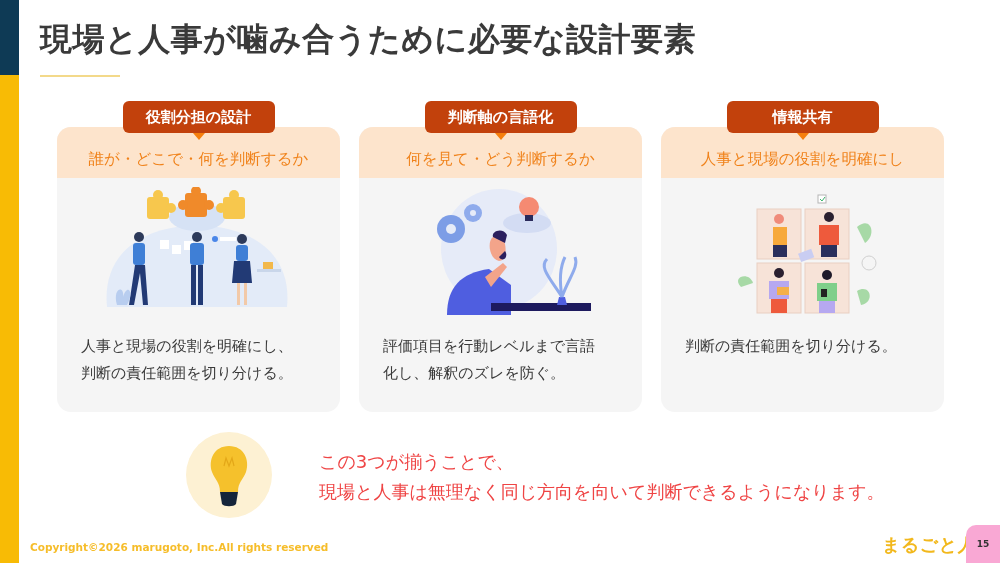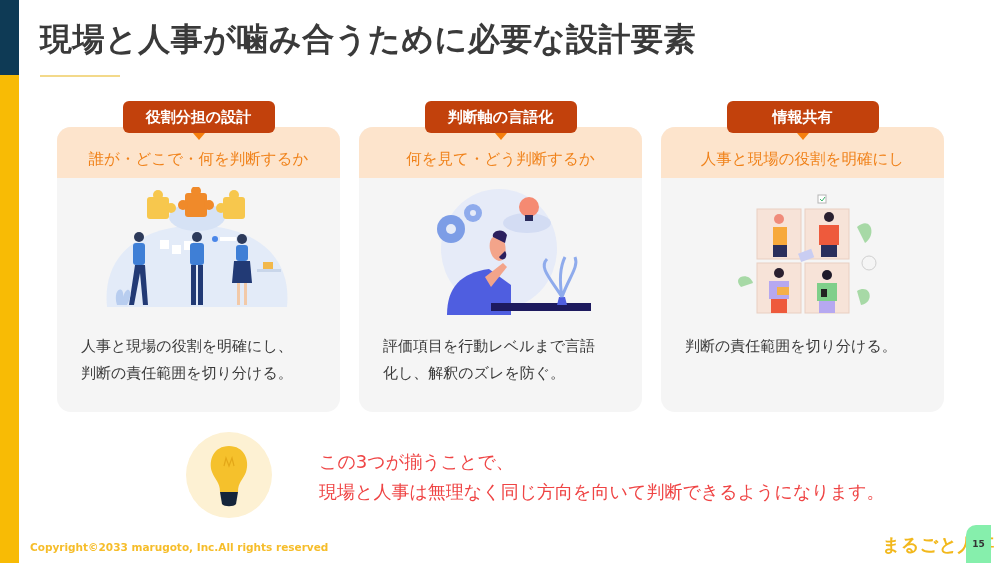--- a/index.html
+++ b/index.html
@@ -18,21 +18,21 @@
   .card-badge { position: absolute; top: -26px; left: 50%; transform: translateX(-50%); width: 152px; height: 32px; background: #c2410c; border-radius: 6px; color: #ffffff; font-size: 15px; font-weight: bold; text-align: center; line-height: 32px; white-space: nowrap; }
   .card-badge::after { content: ""; position: absolute; left: 50%; bottom: -7px; transform: translateX(-50%); border-left: 6px solid transparent; border-right: 6px solid transparent; border-top: 7px solid #f67f0d; }
   .card-illus { position: absolute; left: 40px; top: 60px; width: 200px; height: 130px; }
   .card-desc { position: absolute; left: 24px; top: 206px; width: 250px; font-size: 15px; line-height: 27px; color: #3a3a3a; }
 
   .bulb-circle { position: absolute; left: 186px; top: 432px; width: 86px; height: 86px; border-radius: 50%; background: #fdf1d3; }
   .summary { position: absolute; left: 283px; top: 447px; font-size: 18px; line-height: 30px; color: #ef4444; white-space: nowrap; margin-left: 36px; }
 
   .copyright { position: absolute; left: 30px; top: 541px; font-size: 10.5px; font-weight: bold; color: #f6bd2a; white-space: nowrap; }
   .brand { position: absolute; left: 842px; top: 533px; font-size: 18px; font-weight: bold; color: #f2b81c; white-space: nowrap; letter-spacing: 0.5px; margin-left: 40px; }
-  .page-num { position: absolute; left: 966px; top: 525px; width: 25px; height: 38px; background: #86efac; border-radius: 10px 0 0 0; font-size: 9px; font-weight: bold; color: #333333; text-align: center; line-height: 38px; }
+  .page-num { position: absolute; left: 966px; top: 525px; width: 34px; height: 38px; background: #f9a8d4; border-radius: 10px 0 0 0; font-size: 9px; font-weight: bold; color: #333333; text-align: center; line-height: 38px; }
 </style>
 </head>
 <body>
 
 <div class="side-bar-top"></div>
 <div class="side-bar-bottom"></div>
 
 <h1 class="page-title">現場と人事が噛み合うために必要な設計要素</h1>
 <div class="title-underline"></div>
 
@@ -174,15 +174,15 @@
     <path d="M43 14 C28 14 22 28 26 40 C29 48 34 50 34 60 L52 60 C52 50 57 48 60 40 C64 28 58 14 43 14 Z" fill="#f5c12c"></path>
     <path d="M38 34 L40 26 L43 34 L46 26 L48 34" stroke="#e3a718" stroke-width="1.2" fill="none"></path>
     <path d="M34 60 L52 60 L50 72 C48 75 38 75 36 72 Z" fill="#15253a"></path>
   </svg>
 </div>
 <div class="summary">
   <div>この3つが揃うことで、</div>
   <div>現場と人事は無理なく同じ方向を向いて判断できるようになります。</div>
 </div>
 
-<div class="copyright">Copyright©2033 marugoto, Inc.All rights reserved</div>
+<div class="copyright">Copyright©2026 marugoto, Inc.All rights reserved</div>
 <div class="brand">まるごと人事</div>
 <div class="page-num">15</div>
 
 </body></html>

